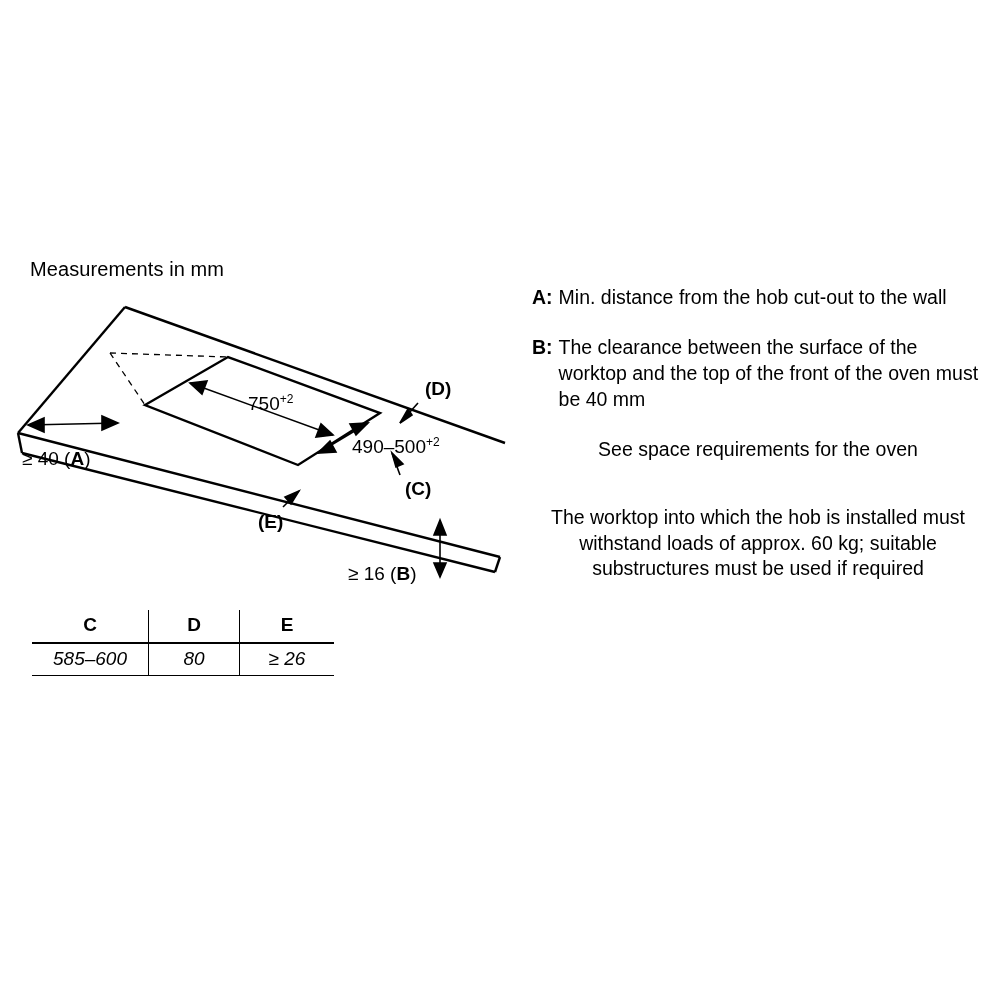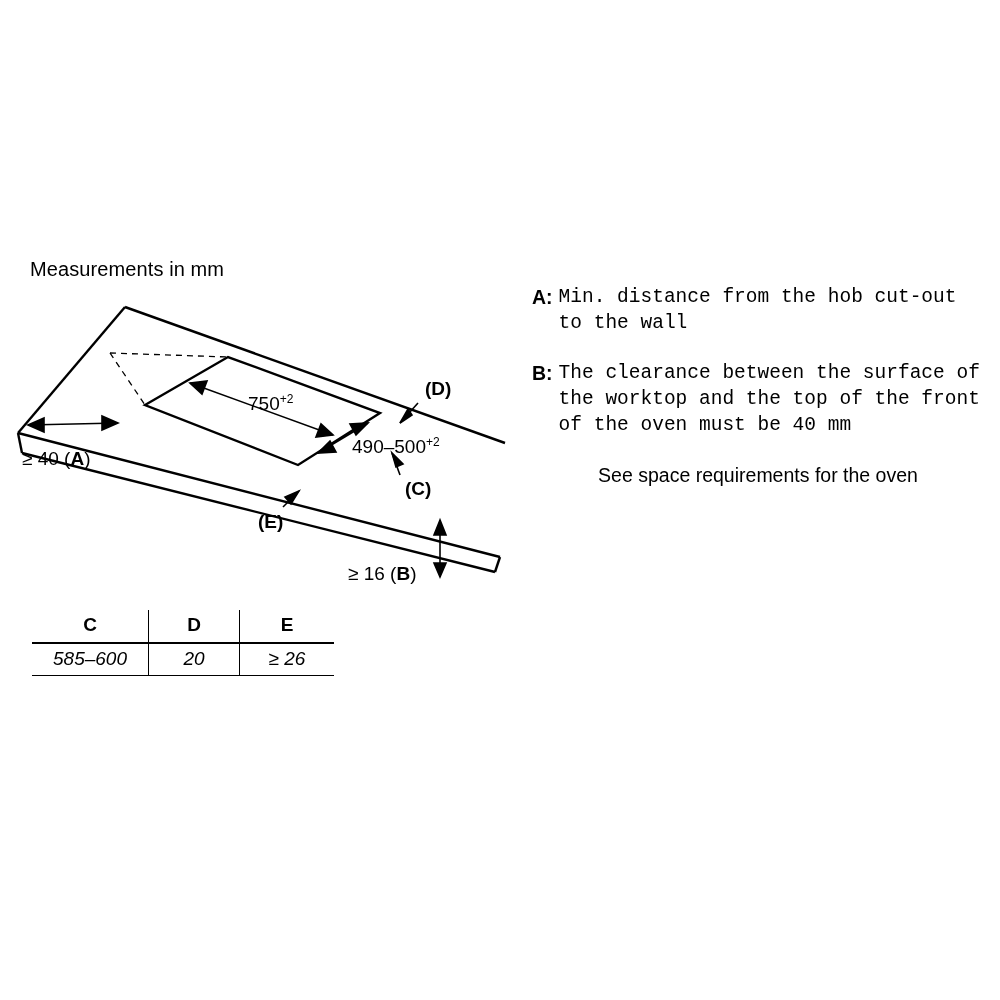--- a/index.html
+++ b/index.html
@@ -99,21 +99,20 @@
     align-items: flex-start;
   }
   .note-key {
     font-weight: bold;
     flex: 0 0 auto;
     margin-right: 6px;
     white-space: nowrap;
   }
   .note-text {
     flex: 1 1 auto;
-    font-family: Liberation Mono, monospace;
   }
   .note-plain {
     margin-bottom: 24px;
     text-align: center;
   }
   #note-oven-ref { margin-top: 16px; margin-bottom: 42px; }
   #note-worktop { margin-top: 0; }
 </style>
 </head>
 <body>
@@ -201,21 +200,21 @@
       <thead>
         <tr>
           <th class="c-col">C</th>
           <th class="d-col">D</th>
           <th class="e-col">E</th>
         </tr>
       </thead>
       <tbody>
         <tr>
           <td class="c-col">585–600</td>
-          <td class="d-col">20</td>
+          <td class="d-col">80</td>
           <td class="e-col">≥ 26</td>
         </tr>
       </tbody>
     </table>
 
   </div>
 
   <div id="notes-area">
 
     <div class="note-block">
@@ -223,16 +222,17 @@
       <span class="note-text">Min. distance from the hob cut-out to the wall</span>
     </div>
 
     <div class="note-block">
       <span class="note-key">B:</span>
       <span class="note-text">The clearance between the surface of the worktop and the top of the front of the oven must be 40 mm</span>
     </div>
 
     <div class="note-plain" id="note-oven-ref">See space requirements for the oven</div>
 
+    <div class="note-plain" id="note-worktop">The worktop into which the hob is installed must withstand loads of approx. 60 kg; suitable substructures must be used if required</div>
 
   </div>
 
 </div>
 
 </body></html>

